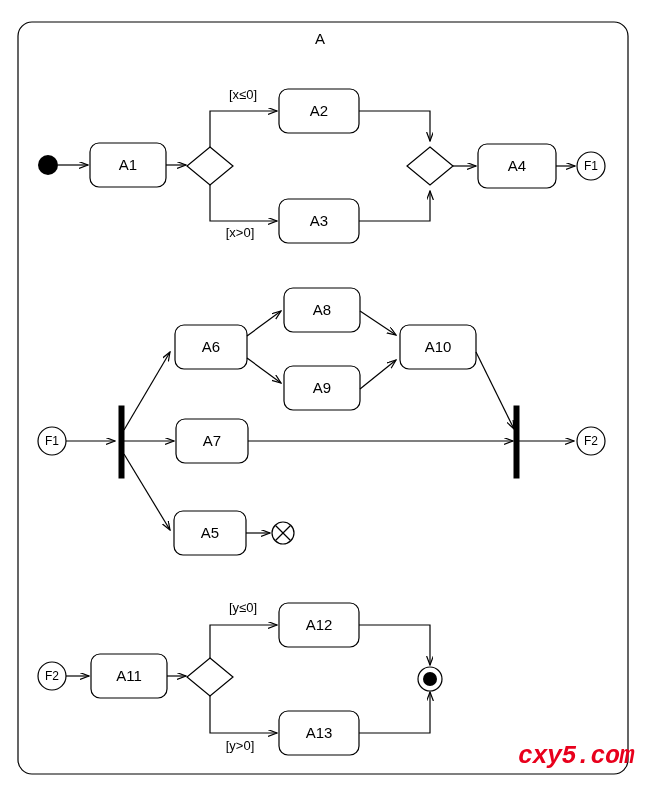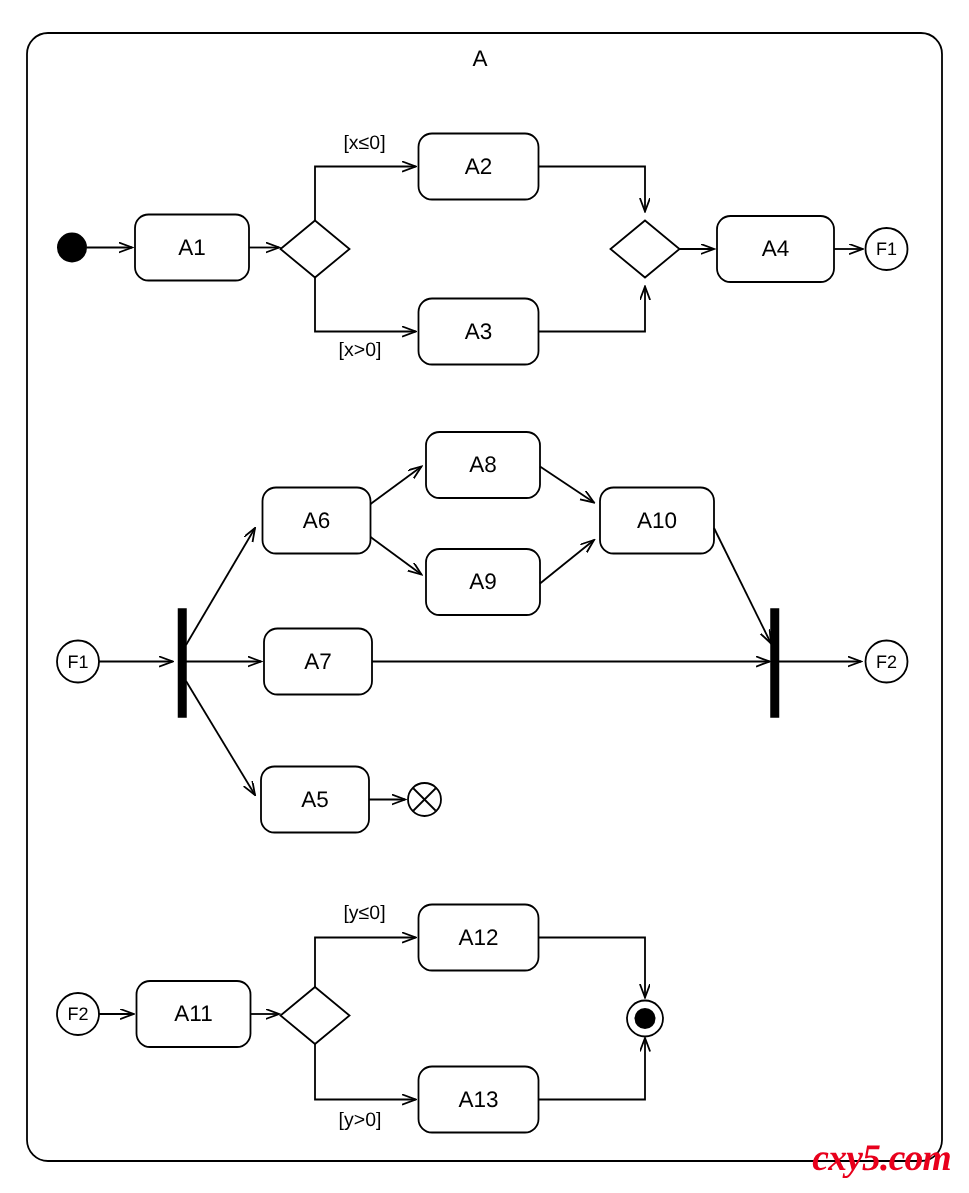--- a/index.html
+++ b/index.html
@@ -66,22 +66,22 @@
     fill: #000000;
     stroke: #000000;
     stroke-width: 1;
   }
   .solid-dot {
     fill: #000000;
   }
   .watermark {
     position: absolute;
     right: 12px;
-    bottom: 8px;
-    font-family: Liberation Serif, serif;
+    bottom: 24px;
+    font-family: Liberation Mono, monospace;
     font-size: 25px;
     font-weight: bold;
     font-style: italic;
     color: #e8001c;
     letter-spacing: -0.5px;
   }
 </style>
 </head>
 <body>
 

